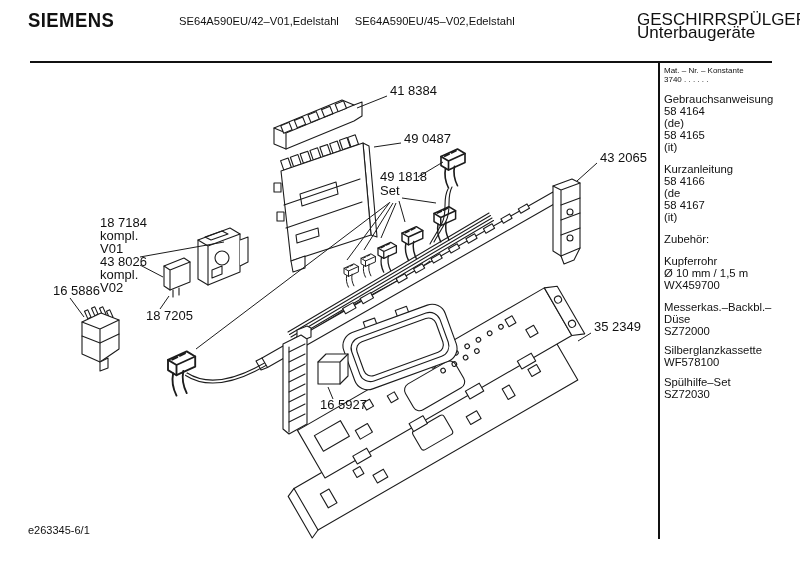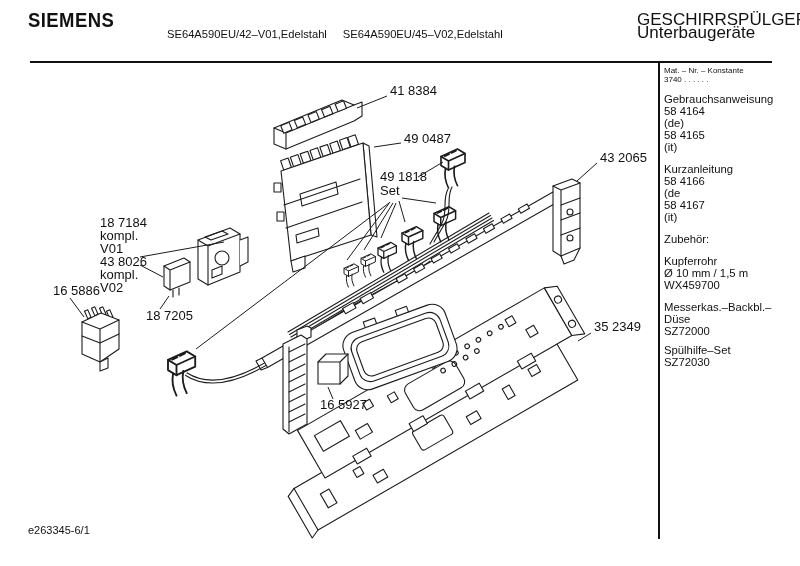--- a/index.html
+++ b/index.html
@@ -1,20 +1,20 @@
 <!DOCTYPE html>
 <html><head>
 <meta charset="utf-8">
 <style>
   html,body{margin:0;padding:0;background:#fff;}
   body{width:800px;height:566px;position:relative;font-family:"Liberation Sans",sans-serif;color:#111;overflow:hidden;}
   .abs{position:absolute;}
   
   .brand{left:28px;top:8px;font-size:21px;font-weight:800;letter-spacing:.5px;transform:scaleX(.88);transform-origin:left top;}
-  .models{left:167px;top:15px;font-size:11.2px;white-space:nowrap;margin-top:13px;}
+  .models{left:179px;top:15px;font-size:11.2px;white-space:nowrap;}
   .models span{margin-right:16px;}
   .hdr-right{left:637px;top:13px;font-size:17px;line-height:13px;}
   .hrule{left:30px;top:61px;width:742px;height:2px;background:#111;}
   .vrule{left:658px;top:61px;width:2px;height:478px;background:#111;}
   
   .sidebar{left:664px;top:66px;width:132px;}
   .matnr{font-size:8px;text-align:left;width:104px;line-height:9px;margin-bottom:9px;}
   .sb-group{font-size:11.3px;line-height:12px;}
   .g1{margin-bottom:10px}.g2{margin-bottom:10px}.g3{margin-bottom:16px}.g4{margin-bottom:10px}
   .g5{margin-bottom:8px}.g6{margin-bottom:8px}.g7{margin-bottom:10px}.g8{margin-bottom:7px}
@@ -67,20 +67,24 @@
   </div>
   <div class="sb-group g7">
     <div>Kupferrohr</div>
     <div>Ø 10 mm / 1,5 m</div>
     <div>WX459700</div>
   </div>
   <div class="sb-group g8">
     <div>Messerkas.–Backbl.–</div>
     <div>Düse</div>
     <div>SZ72000</div>
+  </div>
+  <div class="sb-group g9">
+    <div>Silberglanzkassette</div>
+    <div>WF578100</div>
   </div>
   <div class="sb-group g10">
     <div>Spülhilfe–Set</div>
     <div>SZ72030</div>
   </div>
 </div>
 
 <svg width="658" height="566" viewBox="0 0 658 566">
   <defs>
     <g id="conn">

